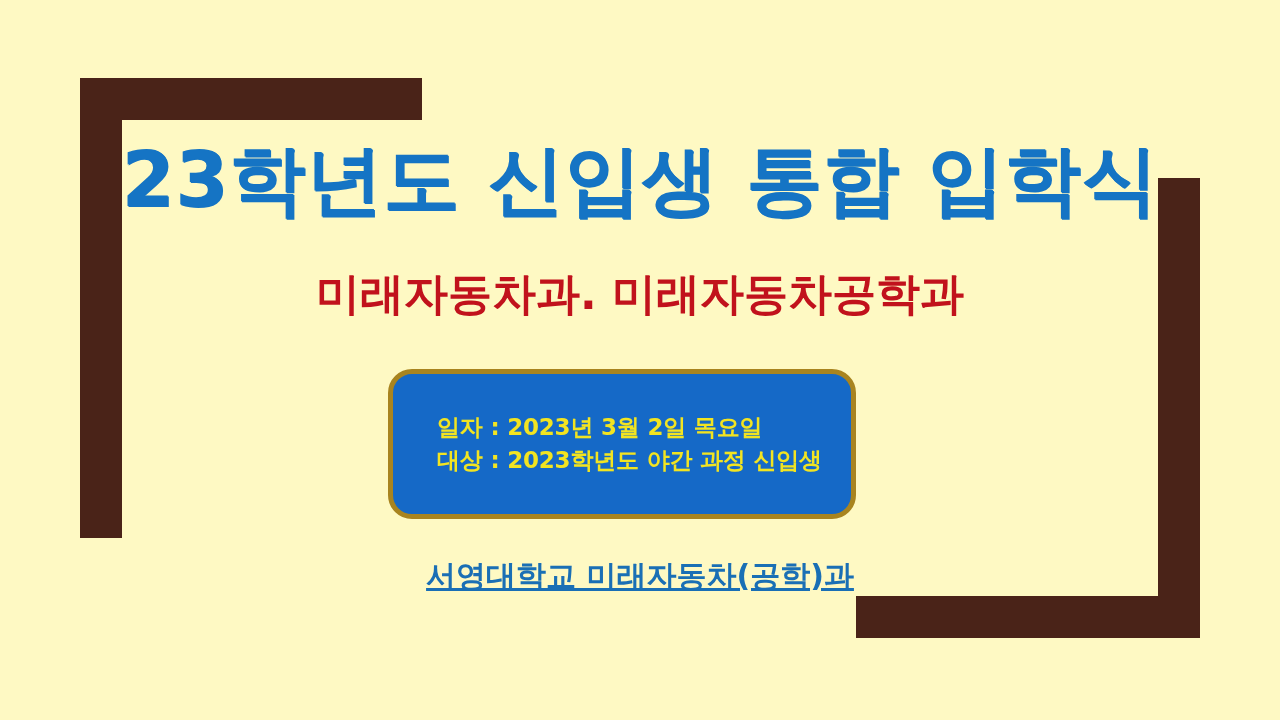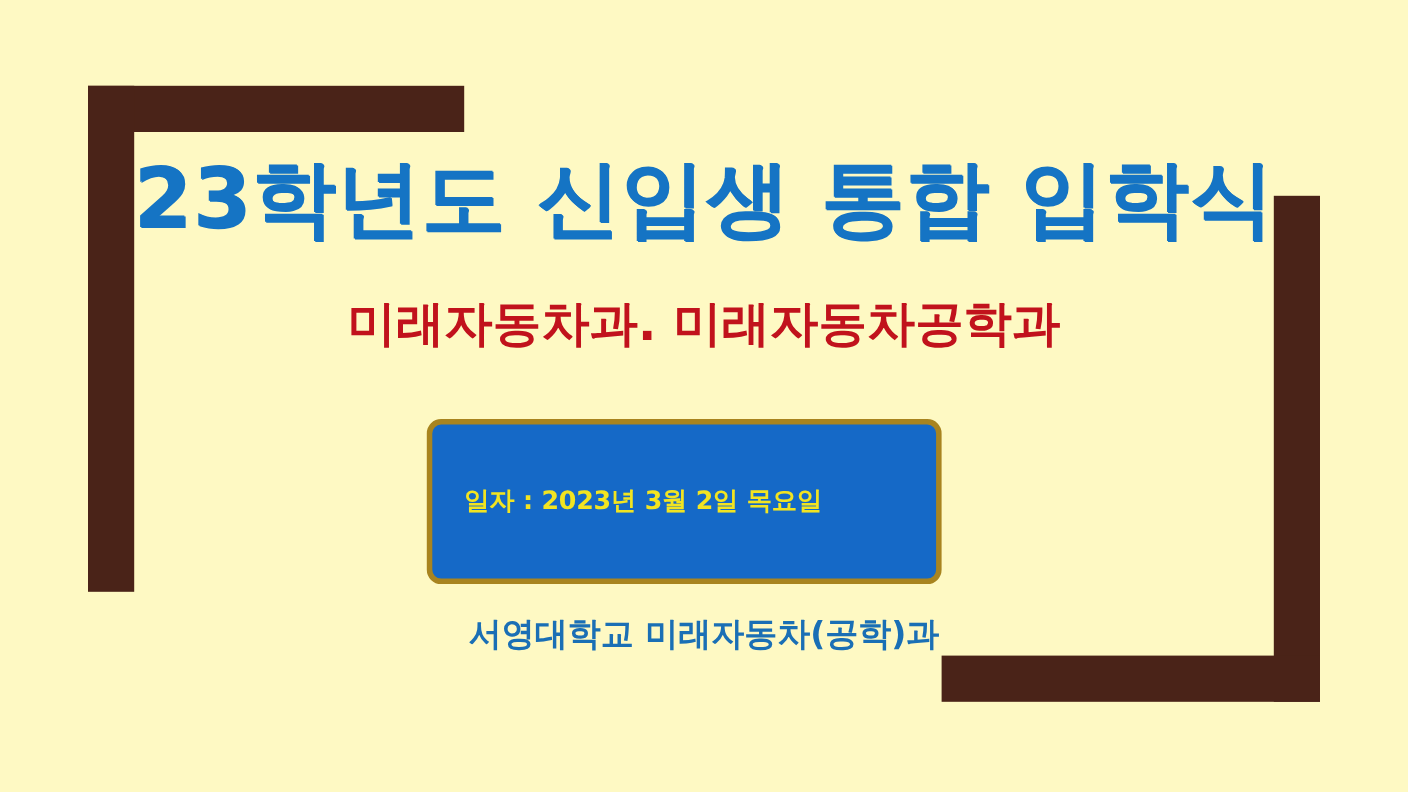--- a/index.html
+++ b/index.html
@@ -91,45 +91,45 @@
   
   .info-box {
     position: absolute;
     left: 388px;
     top: 369px;
     width: 468px;
     height: 150px;
     box-sizing: border-box;
     background: #1569c7;
     border: 5px solid #a8841f;
-    border-radius: 13px;
+    border-radius: 24px;
     display: flex;
     flex-direction: column;
     justify-content: center;
-    padding: 6px 0 6px 29px;
-    margin-top: 12px;
+    padding: 6px 0 6px 44px;
   }
   .info-line {
     font-size: 23px;
     font-weight: bold;
     color: #f2e421;
     line-height: 1.42;
     white-space: nowrap;
     letter-spacing: -0.2px;
   }
 
   .footer-org {
     position: absolute;
     left: 0;
     top: 556px;
     width: 1280px;
     text-align: center;
     font-size: 30px;
     font-weight: bold;
     color: #1a6fb5;
+    text-decoration: underline;
   }
 </style>
 </head>
 <body>
 
 <div id="poster">
 
   <div>
     <div class="bracket-seg tl-horizontal"></div>
     <div class="bracket-seg tl-vertical"></div>
@@ -141,18 +141,19 @@
   </div>
 
   <div class="content">
 
     <div class="main-title">23학년도 신입생 통합 입학식</div>
 
     <div class="dept-subtitle">미래자동차과. 미래자동차공학과</div>
 
     <div class="info-box">
       <div class="info-line">일자 : 2023년 3월 2일 목요일</div>
+      <div class="info-line">대상 : 2023학년도 야간 과정 신입생</div>
     </div>
 
     <div class="footer-org">서영대학교 미래자동차(공학)과</div>
 
   </div>
 </div>
 
 </body></html>

